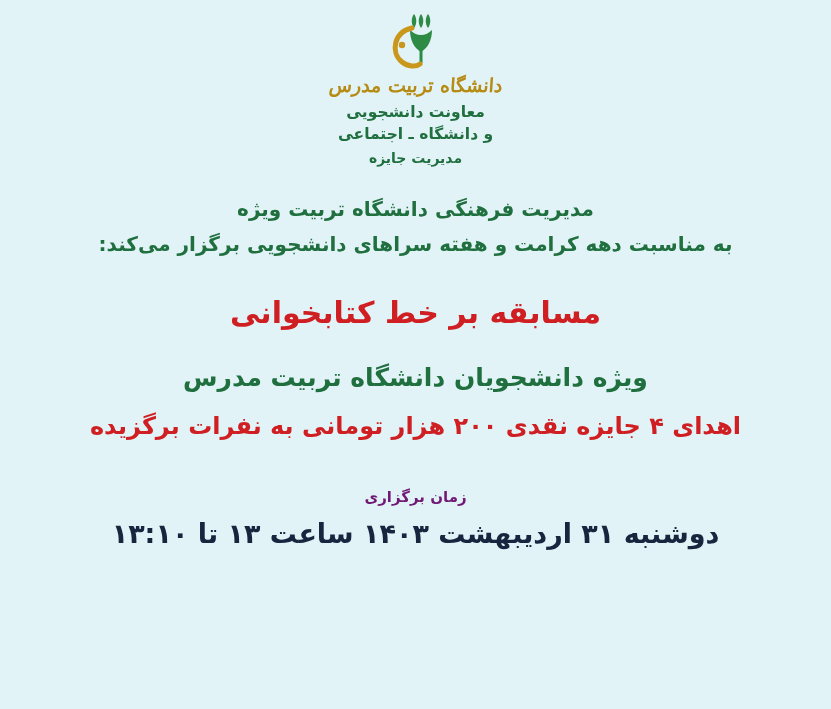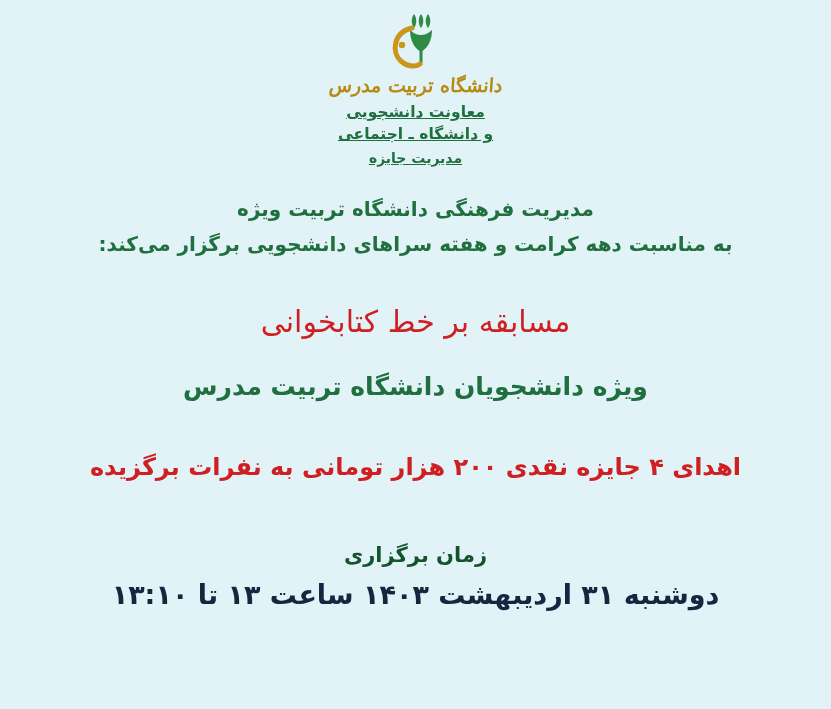--- a/index.html
+++ b/index.html
@@ -49,69 +49,68 @@
     margin-bottom: 5px;
     transform: skewX(-4deg);
     font-weight: 600;
   }
   .logo-sub {
     color: #1f6f3f;
     font-size: 15.5px;
     font-weight: bold;
     line-height: 1.45;
     text-align: center;
-    text-decoration: underline;
   }
   .logo-sub .l3 {
     font-size: 14px;
     margin-top: 2px;
   }
 
   
   .intro {
     margin-top: 24px;
     text-align: center;
     color: #1f6f3f;
     font-weight: bold;
     font-size: 20px;
     line-height: 1.75;
   }
 
   .headline {
-    margin-top: 36px;
+    margin-top: 27px;
     text-align: center;
     color: #cf1f22;
-    font-weight: normal;
+    font-weight: bold;
     font-size: 30px;
     line-height: 1.6;
     letter-spacing: -0.2px;
   }
 
   .audience {
     margin-top: 26px;
     text-align: center;
     color: #1f6f3f;
     font-weight: bold;
     font-size: 25px;
   }
 
   .prize {
-    margin-top: 52px;
+    margin-top: 20px;
     text-align: center;
     color: #cf1f22;
     font-weight: bold;
     font-size: 24px;
   }
 
   .when-label {
-    margin-top: 62px;
+    margin-top: 48px;
     text-align: center;
-    color: #14532d;
+    color: #701a75;
     font-weight: bold;
-    font-size: 21px;
+    font-size: 15px;
   }
 
   .when-value {
     margin-top: 12px;
     text-align: center;
     color: #17253f;
     font-weight: bold;
     font-size: 27px;
   }
 </style>

